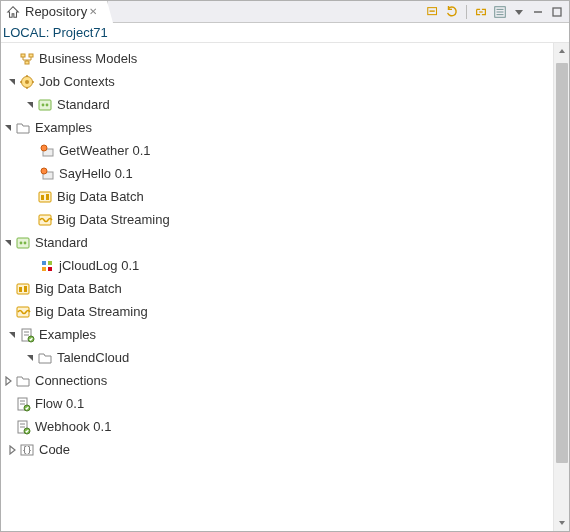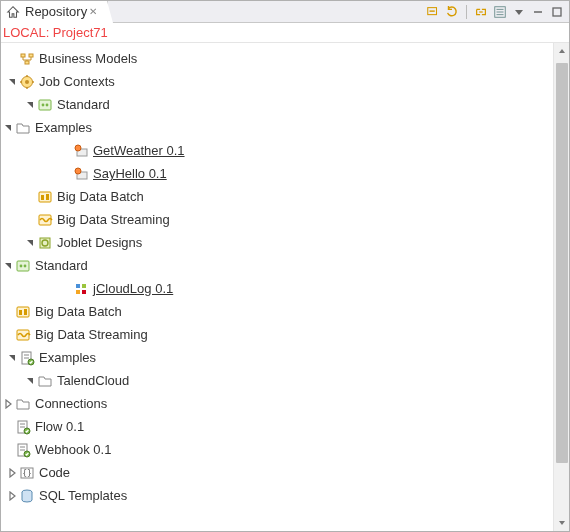--- a/index.html
+++ b/index.html
@@ -58,21 +58,21 @@
     height: 22px;
     display: flex;
     align-items: center;
     gap: 3px;
   }
   .toolbar .tbtn { width: 16px; height: 16px; display:inline-flex; align-items:center; justify-content:center; cursor:pointer; }
   .toolbar .sep { width:1px; height:14px; background:#bbb; margin:0 3px; }
   .project-row {
     padding: 2px 2px;
     font-size: 13px;
-    color: #ef4444;
+    color: #0c4a6e;
     border-bottom: 1px solid #e5e5e5;
   }
   .tree-wrap {
     flex: 1;
     display: flex;
     overflow: hidden;
     position: relative;
   }
   .tree {
     flex: 1;
@@ -121,21 +121,21 @@
     display: inline-flex;
     align-items: center; justify-content: center;
     margin-right: 4px;
     flex-shrink: 0;
   }
   .lbl { }
   .bold { font-weight: 400; }
   .indent-0 { padding-left: 4px; }
   .indent-1 { padding-left: 22px; }
   .indent-2 { }
-  .indent-3 { padding-left: 58px; text-decoration: underline; }
+  .indent-3 { padding-left: 24px; }
 </style>
 </head>
 <body>
 
 <div class="view">
 
   <div class="tabbar-row">
     <div class="tab">
       <span class="ticon">
         <svg width="14" height="14" viewBox="0 0 16 16">
@@ -290,34 +290,20 @@
         <div class="row indent-1">
           <span class="twisty"></span>
           <span class="ticon">
             <svg width="16" height="16" viewBox="0 0 16 16">
               <rect x="2" y="3" width="12" height="10" rx="1" fill="#fef2d0" stroke="#d79b00"></rect>
               <path d="M3 8 Q5 5 7 8 T11 8 T15 8" fill="none" stroke="#d79b00" stroke-width="1.5"></path>
             </svg>
           </span>
           <span class="lbl bold">Big Data Streaming</span>
         </div>
-        <div class="row indent-1">
-          <span class="twisty">
-            <svg width="10" height="10" viewBox="0 0 10 10">
-              <path d="M2 2 L8 2 L2 8 Z" fill="#595959" transform="rotate(90 5 5)"></path>
-            </svg>
-          </span>
-          <span class="ticon">
-            <svg width="16" height="16" viewBox="0 0 16 16">
-              <rect x="3" y="3" width="10" height="10" fill="#e6efc2" stroke="#8aa32a"></rect>
-              <circle cx="8" cy="8" r="3" fill="none" stroke="#8aa32a" stroke-width="1.4"></circle>
-            </svg>
-          </span>
-          <span class="lbl bold">Joblet Designs</span>
-        </div>
         <div class="row indent-2">
           <span class="twisty">
             <svg width="10" height="10" viewBox="0 0 10 10">
               <path d="M2 2 L8 2 L2 8 Z" fill="#595959" transform="rotate(90 5 5)"></path>
             </svg>
           </span>
           <span class="ticon">
             <svg width="16" height="16" viewBox="0 0 16 16">
               <rect x="2" y="3" width="12" height="10" rx="1" fill="#e6f4d7" stroke="#7ab648"></rect>
               <circle cx="6" cy="8" r="1.4" fill="#7ab648"></circle>
@@ -435,34 +421,20 @@
             </svg>
           </span>
           <span class="ticon">
             <svg width="16" height="16" viewBox="0 0 16 16">
               <rect x="2" y="3" width="12" height="10" fill="#fff" stroke="#888"></rect>
               <text x="8" y="11" text-anchor="middle" font-size="8" fill="#555" font-family="monospace">{}</text>
             </svg>
           </span>
           <span class="lbl bold">Code</span>
         </div>
-        <div class="row indent-0">
-          <span class="twisty">
-            <svg width="10" height="10" viewBox="0 0 10 10">
-              <path d="M3 1 L8 5 L3 9 Z" fill="none" stroke="#777" stroke-width="1.2"></path>
-            </svg>
-          </span>
-          <span class="ticon">
-            <svg width="16" height="16" viewBox="0 0 16 16">
-              <ellipse cx="8" cy="4" rx="5" ry="2" fill="#cfe2f3" stroke="#5b8bb0"></ellipse>
-              <path d="M3 4 L3 12 A5 2 0 0 0 13 12 L13 4" fill="#cfe2f3" stroke="#5b8bb0"></path>
-            </svg>
-          </span>
-          <span class="lbl bold">SQL Templates</span>
-        </div>
       </div>
     <div class="scrollbar">
       <div class="scroll-arrow up">
         <svg width="8" height="8" viewBox="0 0 8 8">
             <path d="M1 6 L4 2 L7 6 Z" fill="#777"></path>
           </svg>
       </div>
       <div class="thumb" id="thumb" style="top: 20px; height: 400px;"></div>
       <div class="scroll-arrow down">
         <svg width="8" height="8" viewBox="0 0 8 8">

